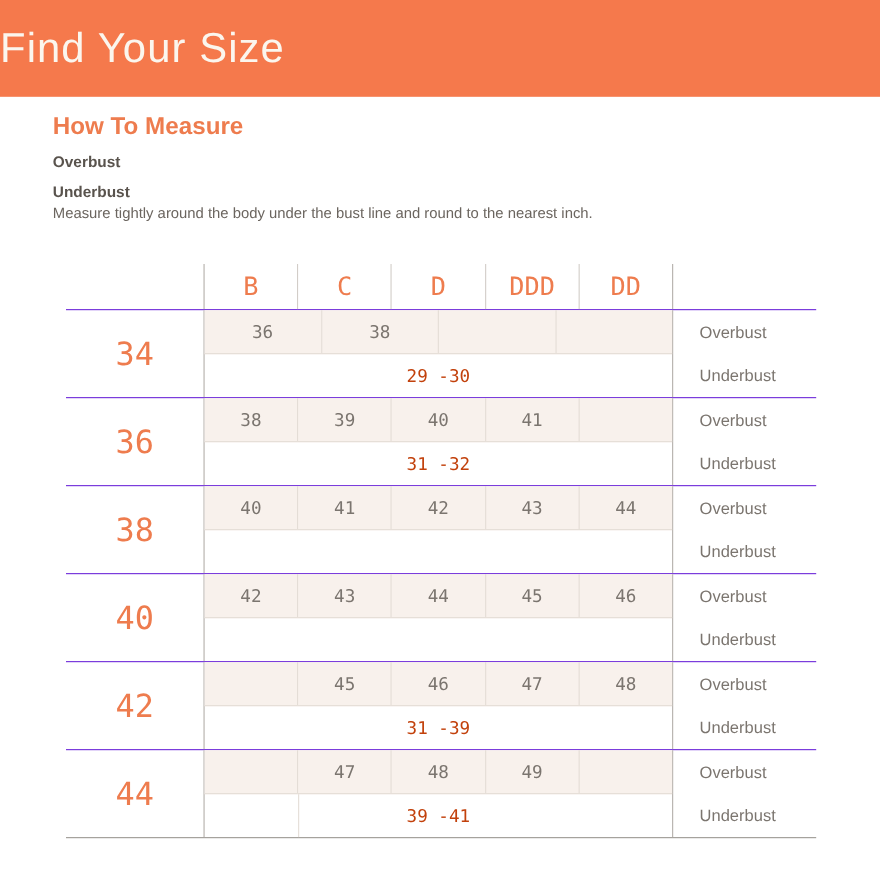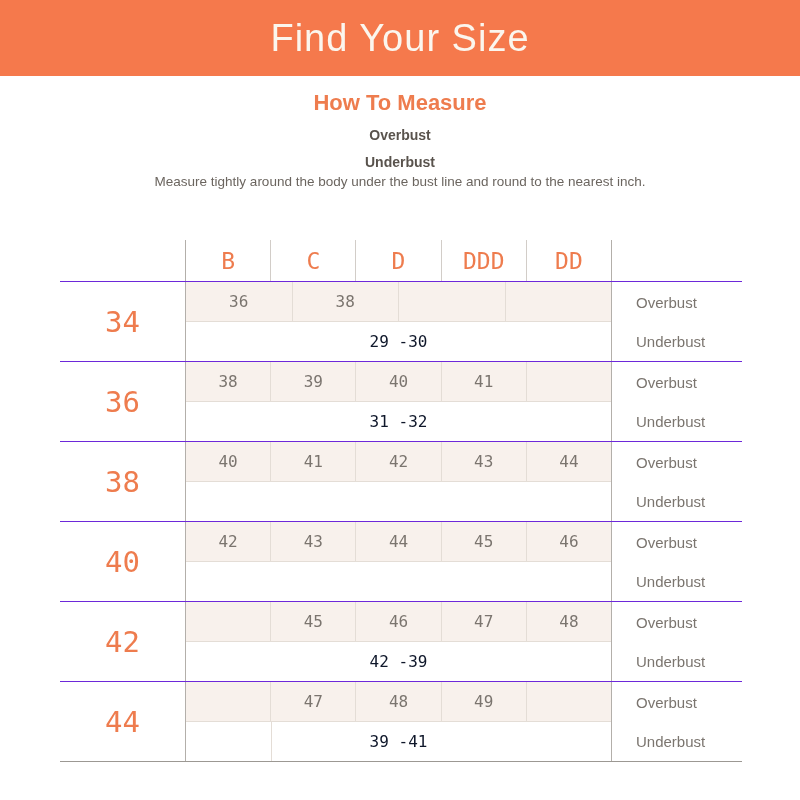--- a/index.html
+++ b/index.html
@@ -1,27 +1,27 @@
 <!DOCTYPE html>
 <html style="--banner: #f5794c; --accent: #ee7c4e; --shade: #f8f1ec;"><head>
 <meta charset="utf-8">
 <style>
   html,body{margin:0;padding:0;}
   body{
     width:800px;height:800px;position:relative;background:#ffffff;
     font-family:"Liberation Sans", sans-serif;overflow:hidden;
   }
   .banner{
-    height:76px;background:var(--banner,#f5794c);
-    display:flex;align-items:center;justify-content:center;
+    height:88px;background:var(--banner,#f5794c);
+    display:flex;align-items:center;
   }
   .banner-title{
     font-size:38px;font-weight:400;letter-spacing:1px;color:#fbf6ee;
   }
-  .howto{text-align:center;margin-top:14px;}
+  .howto{text-align:left;margin-top:14px;padding-left:48px;}
   .howto-title{font-size:22px;font-weight:700;color:var(--accent,#f1764a);margin:0;}
   .m-head{font-size:14px;font-weight:700;color:#59534d;margin:11px 0 0;}
   .m-text{font-size:13.5px;color:#6b655f;margin:4px 0 0;}
 
   .size-table{
     position:absolute;left:60px;top:240px;width:682px;
     border-bottom:1px solid #9c9893;box-sizing:border-box;
   }
   .size-table *{box-sizing:border-box;}
   .hrow{display:flex;height:41px;}
@@ -50,21 +50,21 @@
     border-bottom:1px solid #e4ddd6;
   }
   .ob-cell{
     flex:1;display:flex;align-items:center;justify-content:center;
     font-family:"DejaVu Sans Mono", monospace;font-size:16px;color:#7b756f;
     border-left:1px solid #e4ddd6;
   }
   .ob-cell:first-child{border-left:none;}
   .ub-row{
     height:39px;position:relative;display:flex;align-items:center;justify-content:center;
-    font-family:"DejaVu Sans Mono", monospace;font-size:16px;color:#0f172a;
+    font-family:"DejaVu Sans Mono", monospace;font-size:16px;color:#c2410c;
   }
   .ub-row.split::before{
     content:"";position:absolute;left:85px;top:0;bottom:0;width:1px;background:#e4ddd6;
   }
   .measure-label{
     display:flex;align-items:center;padding-left:24px;
     font-size:15px;color:#7b756f;
   }
   .ml-ob{height:40px;}
   .ml-ub{height:39px;}
@@ -163,21 +163,21 @@
     <div class="group">
       <div class="band-label">42</div>
       <div class="cup-area col">
         <div class="ob-row">
           <div class="ob-cell"></div>
           <div class="ob-cell">45</div>
           <div class="ob-cell">46</div>
           <div class="ob-cell">47</div>
           <div class="ob-cell">48</div>
         </div>
-        <div class="ub-row">42 -39</div>
+        <div class="ub-row">31 -39</div>
       </div>
       <div class="label-col">
         <div class="measure-label ml-ob">Overbust</div>
         <div class="measure-label ml-ub">Underbust</div>
       </div>
     </div>
     <div class="group">
       <div class="band-label">44</div>
       <div class="cup-area col">
         <div class="ob-row">

